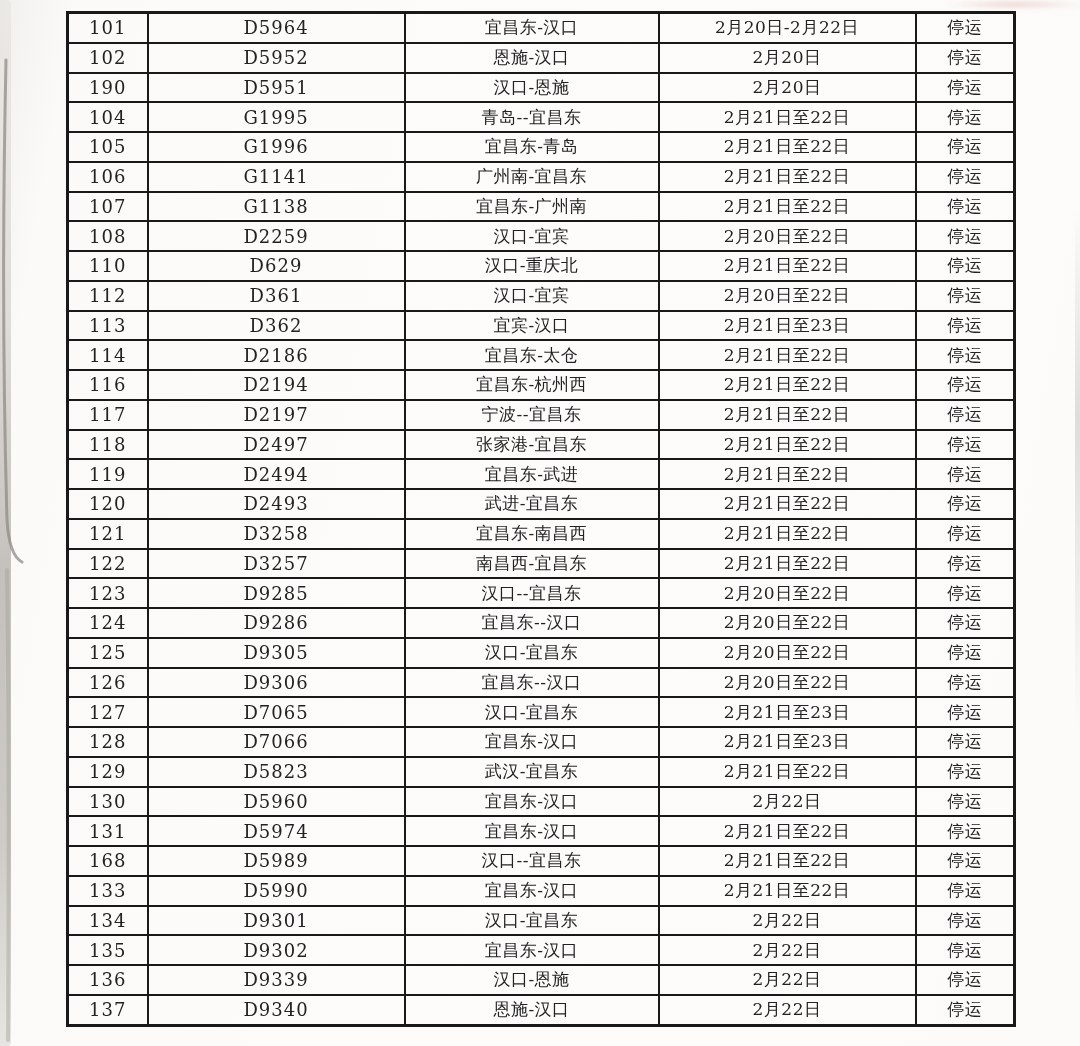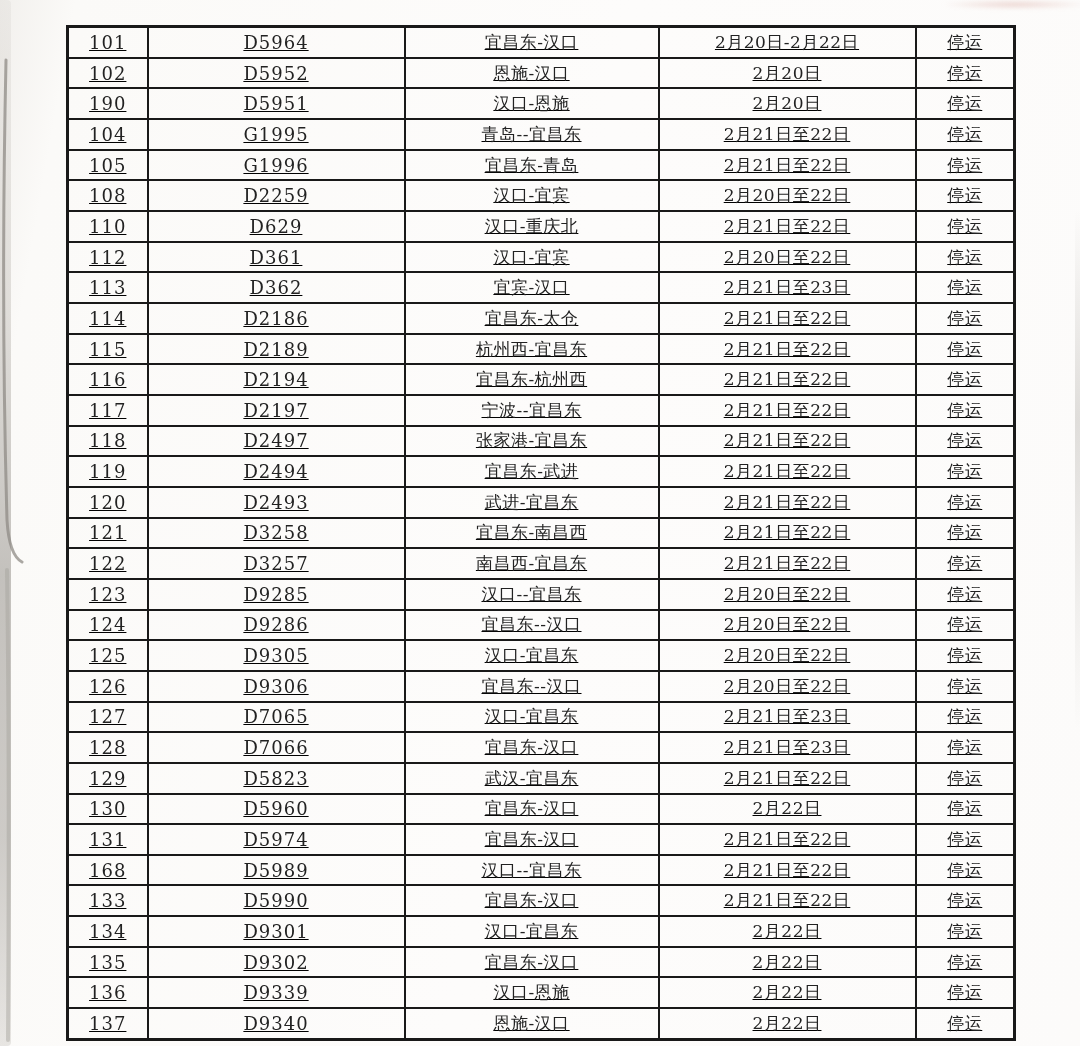--- a/index.html
+++ b/index.html
@@ -42,24 +42,23 @@
   }
   .right-streak {
     position: absolute;
     right: 0; top: 210px;
     width: 5px; height: 520px;
     background: linear-gradient(180deg, rgba(180,176,170,0) 0%, rgba(170,166,160,0.35) 40%, rgba(180,176,170,0) 100%);
   }
   .table-wrap {
     position: absolute;
     left: 66px;
-    top: 25px;
+    top: 11px;
     width: 947px;
     height: 1016px;
-    text-decoration: underline;
   }
   table.suspension-table {
     width: 100%;
     height: 100%;
     border-collapse: collapse;
     table-layout: fixed;
     border: 3px solid #1b1b1b;
   }
   table.suspension-table td {
     border: 2px solid #1b1b1b;
@@ -138,20 +137,34 @@
             <td class="col-status">停运</td>
           </tr>
           <tr>
             <td class="col-no">105</td>
             <td class="col-train">G1996</td>
             <td class="col-route">宜昌东-青岛</td>
             <td class="col-dates">2月21日至22日</td>
             <td class="col-status">停运</td>
           </tr>
           <tr>
+            <td class="col-no">106</td>
+            <td class="col-train">G1141</td>
+            <td class="col-route">广州南-宜昌东</td>
+            <td class="col-dates">2月21日至22日</td>
+            <td class="col-status">停运</td>
+          </tr>
+          <tr>
+            <td class="col-no">107</td>
+            <td class="col-train">G1138</td>
+            <td class="col-route">宜昌东-广州南</td>
+            <td class="col-dates">2月21日至22日</td>
+            <td class="col-status">停运</td>
+          </tr>
+          <tr>
             <td class="col-no">108</td>
             <td class="col-train">D2259</td>
             <td class="col-route">汉口-宜宾</td>
             <td class="col-dates">2月20日至22日</td>
             <td class="col-status">停运</td>
           </tr>
           <tr>
             <td class="col-no">110</td>
             <td class="col-train">D629</td>
             <td class="col-route">汉口-重庆北</td>
@@ -173,27 +186,20 @@
             <td class="col-status">停运</td>
           </tr>
           <tr>
             <td class="col-no">114</td>
             <td class="col-train">D2186</td>
             <td class="col-route">宜昌东-太仓</td>
             <td class="col-dates">2月21日至22日</td>
             <td class="col-status">停运</td>
           </tr>
           <tr>
-            <td class="col-no">115</td>
-            <td class="col-train">D2189</td>
-            <td class="col-route">杭州西-宜昌东</td>
-            <td class="col-dates">2月21日至22日</td>
-            <td class="col-status">停运</td>
-          </tr>
-          <tr>
             <td class="col-no">116</td>
             <td class="col-train">D2194</td>
             <td class="col-route">宜昌东-杭州西</td>
             <td class="col-dates">2月21日至22日</td>
             <td class="col-status">停运</td>
           </tr>
           <tr>
             <td class="col-no">117</td>
             <td class="col-train">D2197</td>
             <td class="col-route">宁波--宜昌东</td>

